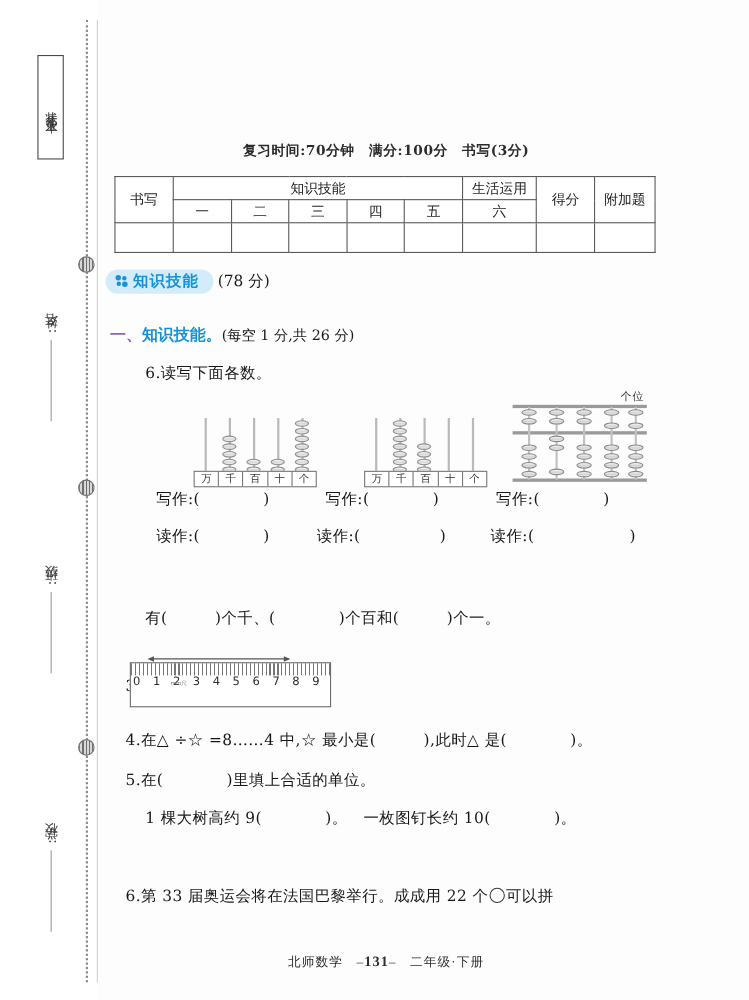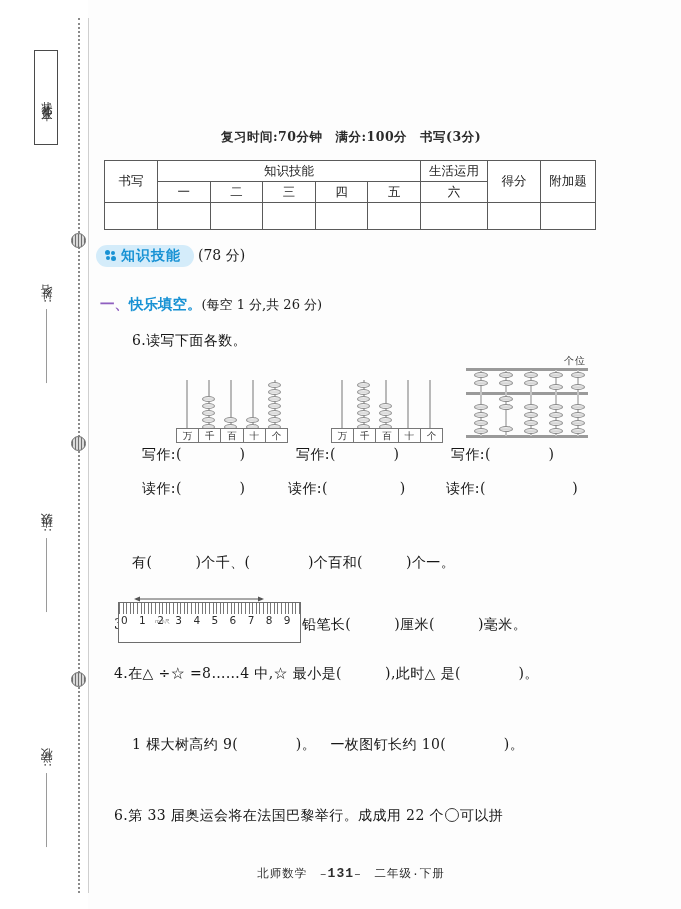--- a/index.html
+++ b/index.html
@@ -249,21 +249,21 @@
   .circle-glyph{
     display:inline-block;width:14px;height:14px;
     border:1.4px solid #3a3a3a;border-radius:50%;
     box-sizing:border-box;vertical-align:-2px;margin:0 1px;
   }
 
   .footer{
     position:absolute;left:0;top:866px;width:510px;
     text-align:center;font-size:11.5px;color:#2d2d2d;
     letter-spacing:1px;
-    font-family:Liberation Mono, monospace;
+    font-family:Liberation Serif, serif;
   }
   .footer .pg{font-weight:bold;font-size:13px;}
 </style>
 </head>
 <body>
 
 <div class="page">
 
   <div class="margin-strip">
     <div class="tear-line"></div>
@@ -325,21 +325,21 @@
     </tbody>
       </table>
 
     <div class="section-head">
       <span class="badge">
         <span class="dots"><i></i><i></i><i></i><i></i></span><span>知识技能</span>
       </span><span class="badge-score">(78 分)</span>
     </div>
 
     <div class="q-head">
-      <span class="num">一、</span><span class="nm">快乐填空。</span><span class="pt">(每空 1 分,共 26 分)</span>
+      <span class="num">一、</span><span class="nm">知识技能。</span><span class="pt">(每空 1 分,共 26 分)</span>
     </div>
 
     <div class="qline" style="left:36px;top:330px">6.读写下面各数。</div>
 
     <div class="abacus" style="left:80px;top:380px">
       <div class="ab-frame">
         <div class="ab-rod" style="left:10px"></div>
         <div class="ab-rod" style="left:32px"></div>
         <div class="ab-rod" style="left:54px"></div>
         <div class="ab-rod" style="left:76px"></div>
@@ -472,24 +472,24 @@
         <span>3</span>
         <span>4</span>
         <span>5</span>
         <span>6</span>
         <span>7</span>
         <span>8</span>
         <span>9</span>
       </div>
       <div class="ruler-brand">mm尺</div>
     </div>
-    <div class="qline" style="left:206px;top:614px">铅笔长(　　　)厘米(　　　)毫米。</div>
 
     <div class="qline" style="left:18px;top:663px">4.在△ ÷☆ =8……4 中,☆ 最小是(　　　),此时△ 是(　　　　)。</div>
 
+    <div class="qline" style="left:18px;top:700px">5.在(　　　　)里填上合适的单位。</div>
     <div class="qline" style="left:36px;top:734px">1 棵大树高约 9(　　　　)。　一枚图钉长约 10(　　　　)。</div>
 
     <div class="qline" style="left:18px;top:805px"><span>6.第 33 届奥运会将在法国巴黎举行。成成用 22 个</span><span class="circle-glyph"></span><span>可以拼</span></div>
 
 
     <div class="footer">
       <span>北师数学</span>　<span>–</span><span class="pg">131</span><span>–</span>　<span>二年级·下册</span>
     </div>
 
   </div>

